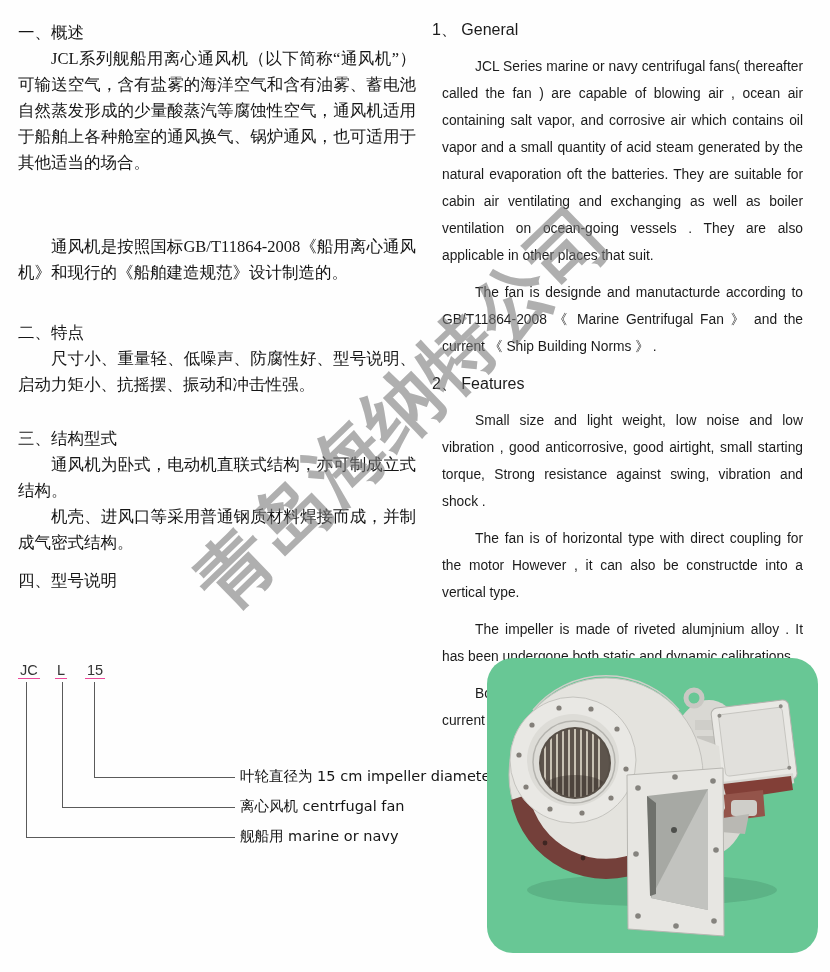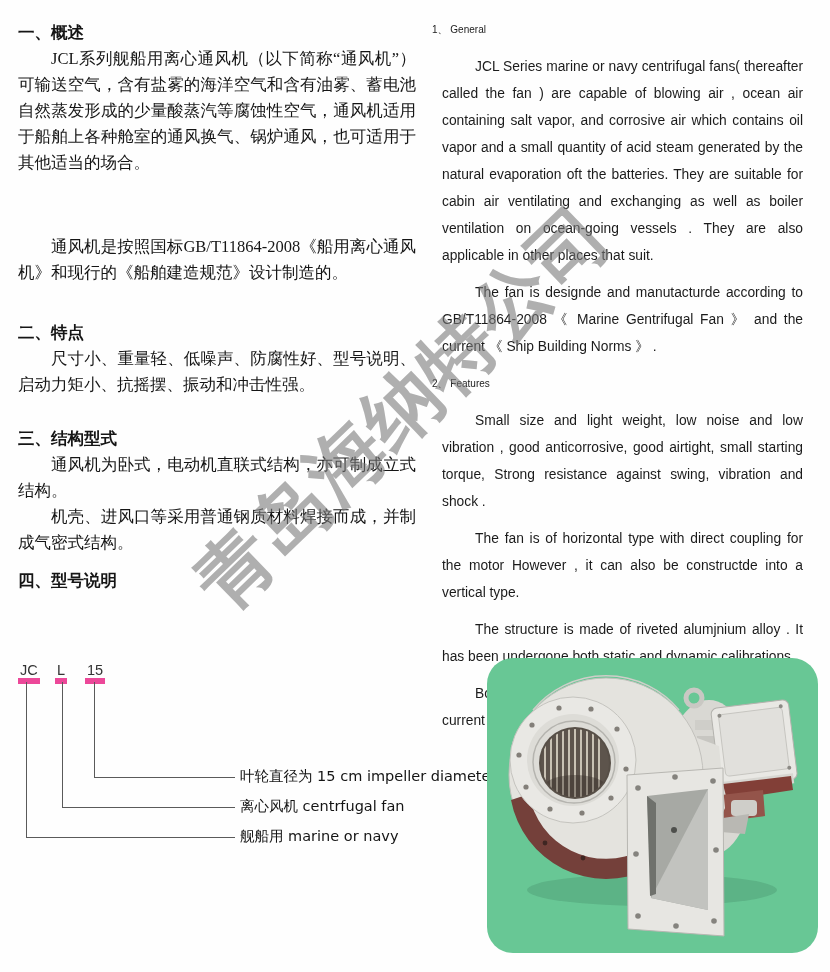--- a/index.html
+++ b/index.html
@@ -8,49 +8,49 @@
     background:#fefefe;
     font-family:"Liberation Sans","DejaVu Sans",sans-serif;
     color:#151515;
   }
   
   .col-left{
     position:absolute;left:18px;top:20px;width:398px;
     font-family:"DejaVu Sans","Liberation Sans",sans-serif;
     font-size:16.5px;line-height:26px;text-align:justify;
   }
-  .col-left h3{font-size:16.5px;line-height:26px;font-weight:bold;margin:0;text-align:left;}
+  .col-left h3{font-size:16.5px;line-height:26px;font-weight:normal;margin:0;text-align:left;}
   .col-left p{margin:0;text-indent:2em;font-family:Liberation Serif, serif;}
   .p-gap-big{margin-bottom:58px !important;}
   .p-gap-mid{margin-bottom:14px !important;}
   .h-gap{margin-top:34px !important;}
   .h-gap-sm{margin-top:28px !important;}
   .h-gap-xs{margin-top:12px !important;}
 
   .col-right{
     position:absolute;left:432px;top:16px;width:381px;
     font-size:13.8px;line-height:27px;text-align:justify;
     color:#1b1b1b;
   }
-  .col-right h3{font-size:10px;line-height:27px;font-weight:normal;margin:0;text-align:left;}
+  .col-right h3{font-size:16px;line-height:27px;font-weight:normal;margin:0;text-align:left;}
   .col-right p{margin:10px;text-indent:2.4em;}
 
   
   .watermark{
     position:absolute;left:208px;top:555px;height:80px;line-height:80px;
     font-size:76px;font-weight:bold;letter-spacing:1px;white-space:nowrap;
     color:rgba(122,122,122,0.60);
     transform:rotate(-44deg);transform-origin:0 40px;
     pointer-events:none;z-index:5;
     font-family:"DejaVu Sans","Liberation Sans",sans-serif;
   }
 
   
   .diagram{position:absolute;left:18px;top:662px;width:460px;height:195px;font-size:14.5px;}
-  .code-part{position:absolute;top:0;border-bottom:6px solid #ec4899;padding:0 2px;color:#333;}
+  .code-part{position:absolute;top:0;border-bottom:1px solid #ec4899;padding:0 2px;color:#333;}
   .dline{position:absolute;background:#5a5a5a;}
   .dlabel{position:absolute;left:222px;white-space:nowrap;color:#141414;
           font-family:"DejaVu Sans","Liberation Sans",sans-serif;font-size:14.5px;}
 
   
   .photo{
     position:absolute;left:487px;top:658px;width:331px;height:295px;
     border-radius:26px;overflow:hidden;
   }
 </style>
@@ -74,21 +74,21 @@
 
 <div class="col-right">
   <h3>1、 General</h3>
   <p>JCL Series marine or navy centrifugal fans( thereafter called the fan ) are capable of blowing air , ocean air containing salt vapor, and corrosive air which contains oil vapor and a small quantity of acid steam generated by the natural evaporation oft the batteries. They are suitable for cabin air ventilating and exchanging as well as boiler ventilation on ocean-going vessels . They are also applicable in other places that suit.</p>
   <p>The fan is designde and manutacturde according to GB/T11864-2008 《 Marine Gentrifugal Fan 》 and the current 《 Ship Building Norms 》 .</p>
 
   <h3>2、 Features</h3>
   <p>Small size and light weight, low noise and low vibration , good anticorrosive, good airtight, small starting torque, Strong resistance against swing, vibration and shock .</p>
 
   <p>The fan is of horizontal type with direct coupling for the motor However , it can also be constructde into a vertical type.</p>
-  <p>The structure is made of riveted alumjnium alloy . It has been undergone both static and dynamic calibrations.</p>
+  <p>The impeller is made of riveted alumjnium alloy . It has been undergone both static and dynamic calibrations.</p>
   <p>Both the casing and the inlet are made of welded current steel with airtight structure.</p>
 
 </div>
 
 <div class="watermark">青岛海纳特公司</div>
 
 <div class="diagram">
   <span class="code-part" style="left:0;">JC</span>
   <span class="code-part" style="left:37px;">L</span>
   <span class="code-part" style="left:67px;">15</span>

